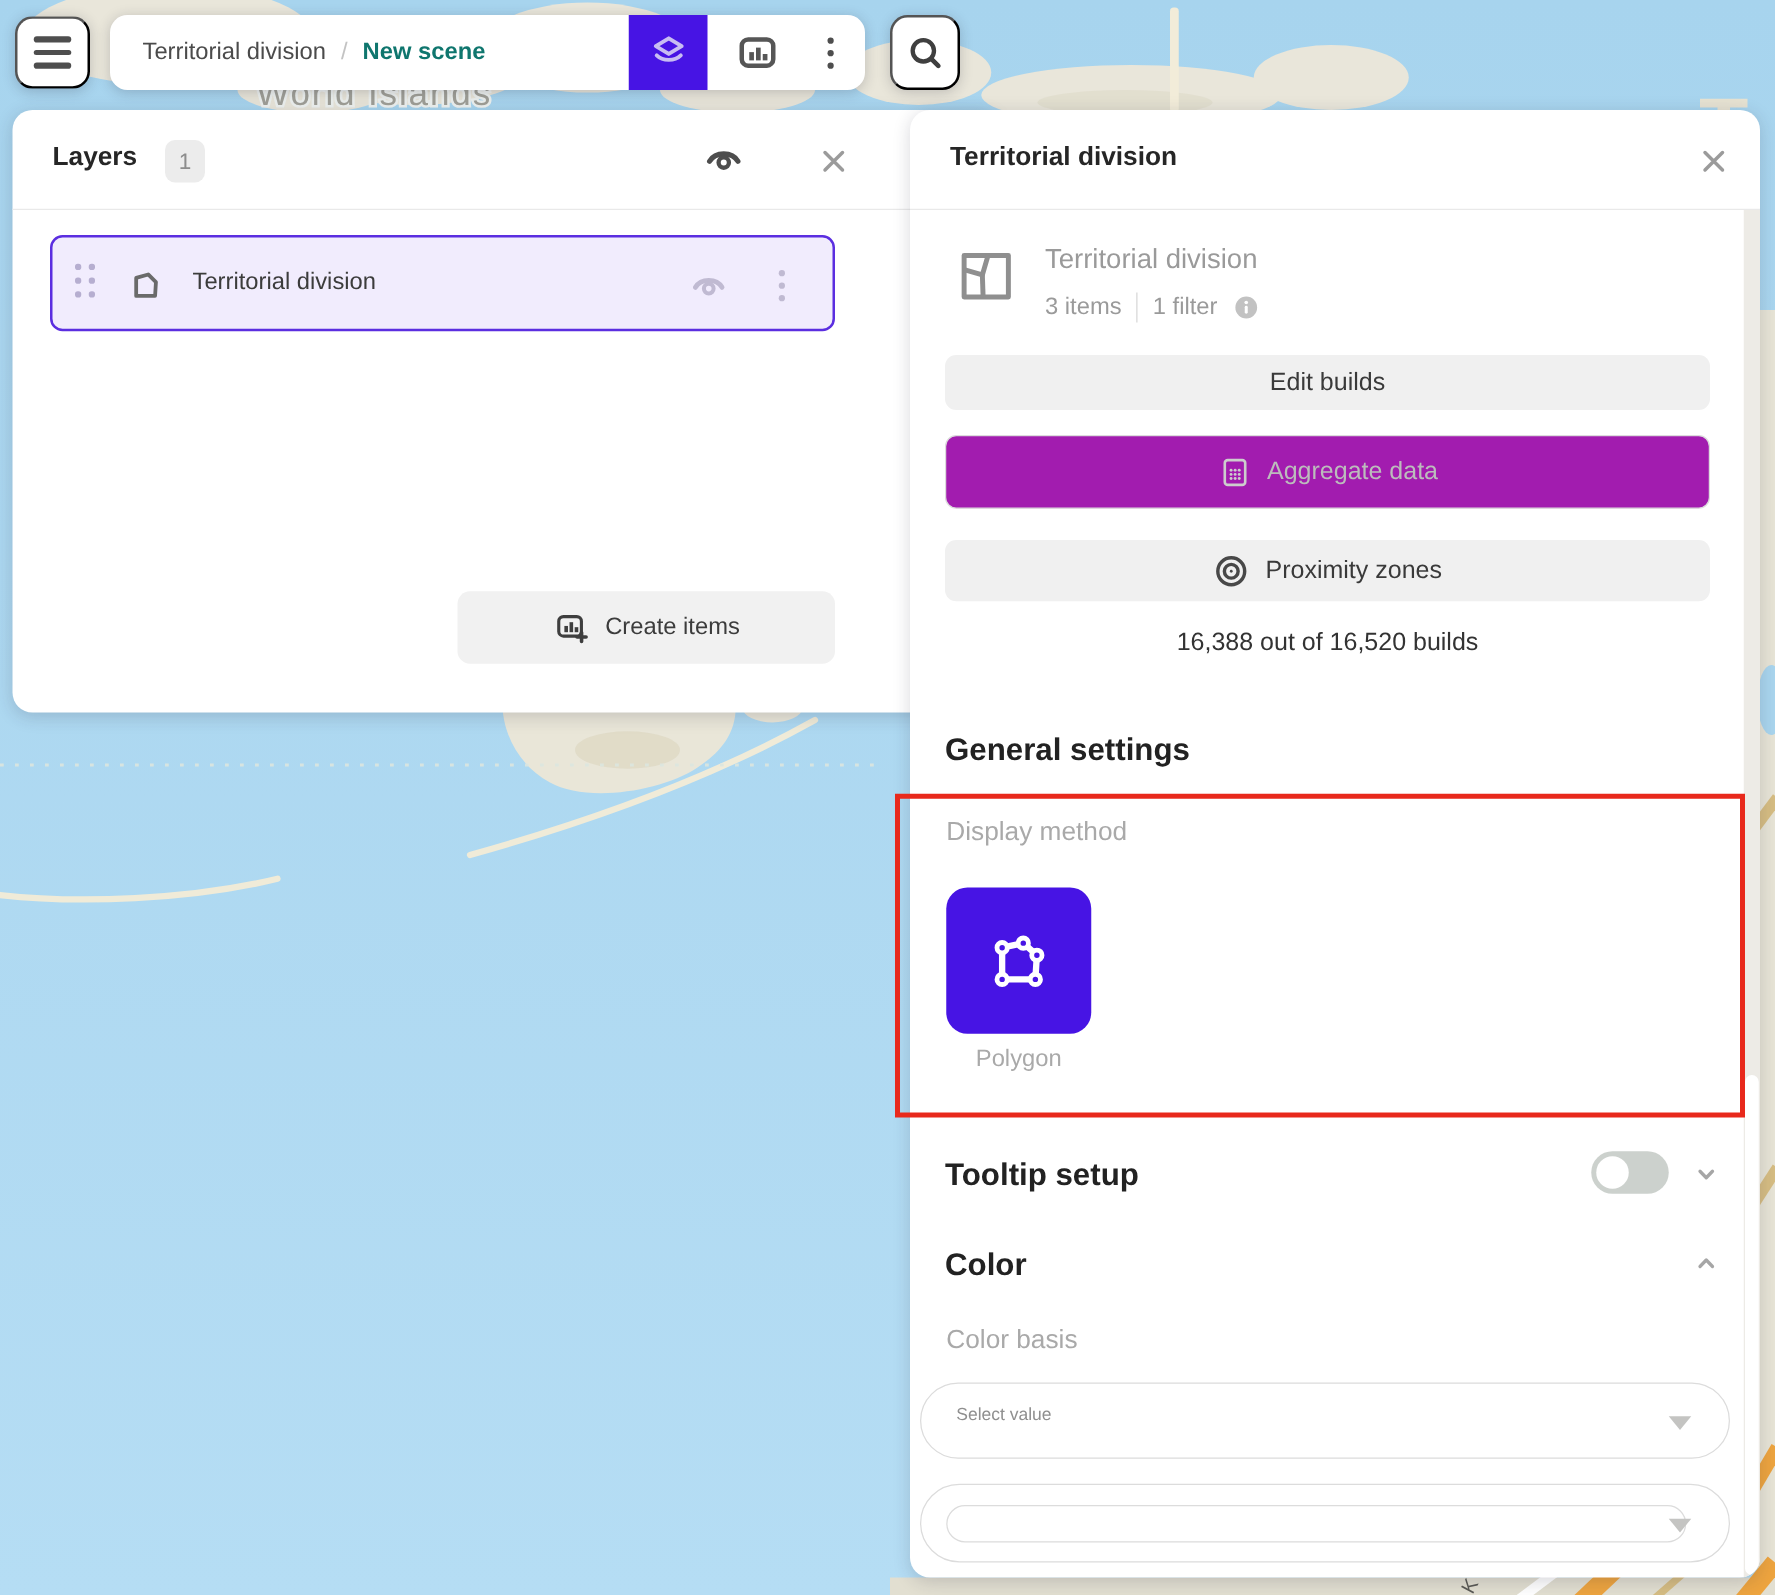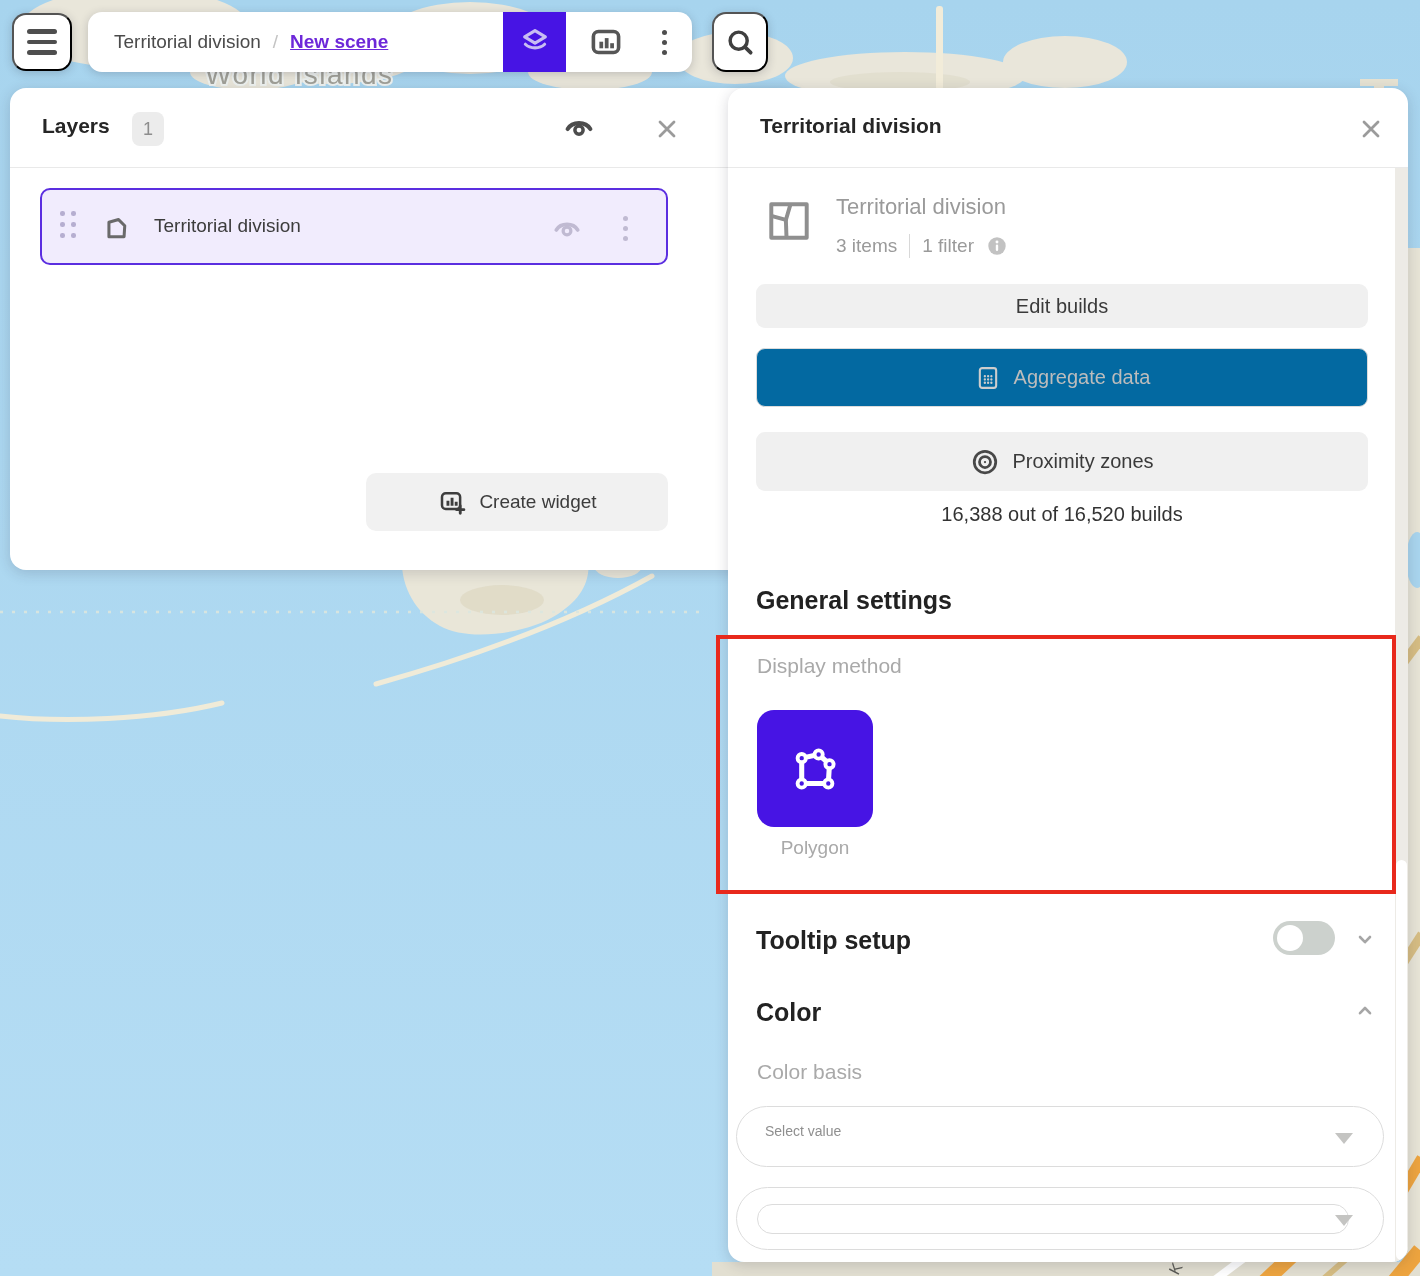--- a/index.html
+++ b/index.html
@@ -17,21 +17,21 @@
   .icon-btn { position:absolute; width:34px; height:34px; display:flex; align-items:center; justify-content:center; cursor:pointer; background:none; border:none; }
 
   
   .bar-card { background:#fff; border-radius:14px; box-shadow:0 2px 10px rgba(40,40,60,.22); z-index:30; }
   #hamburger { left:12px; top:13px; width:60px; height:58px; display:flex; flex-direction:column; gap:6px; align-items:center; justify-content:center; }
   #hamburger .bar { width:30px; height:4.5px; border-radius:2.5px; background:#4e4e4e; }
   #breadcrumb-bar { left:88px; top:12px; width:604px; height:60px; display:flex; align-items:center; overflow:hidden; }
   #breadcrumb-bar .crumb { font-size:19px; }
   #crumb-project { color:#4b4b4b; margin-left:26px; }
   #crumb-sep { color:#c3c3c3; margin:0 12px; font-size:17px; }
-  #crumb-scene { color:#6d28d9; font-weight:700;text-decoration:underline; }
+  #crumb-scene { color:#0f766e; font-weight:700; }
   #layers-mode-btn { position:absolute; left:415px; top:0; width:63px; height:60px; background:#4714e4; display:flex; align-items:center; justify-content:center; border:none; cursor:pointer; }
   #chart-mode-btn { position:absolute; left:490px; top:0; width:56px; height:60px; }
   #topbar-kebab { position:absolute; left:552px; top:0; width:48px; height:60px; }
   #search-btn { left:712px; top:12px; width:56px; height:60px; display:flex; align-items:center; justify-content:center; }
   .kebab { display:flex; flex-direction:column; gap:5px; align-items:center; }
   .kebab i { width:5px; height:5px; border-radius:50%; background:#4e4e4e; display:block; }
 
   
   #layers-panel { left:10px; top:88px; width:790px; height:482px; }
   .count-badge { position:absolute; left:122px; top:24px; min-width:32px; height:34px; background:#ececec; border-radius:8px; color:#8d8d8d; font-size:18px; display:flex; align-items:center; justify-content:center; padding:0 9px; }
@@ -47,22 +47,22 @@
   
   #settings-panel { left:728px; top:88px; width:680px; height:1174px; overflow:hidden; }
   .scroll-track { position:absolute; right:0; top:80px; bottom:0; width:13px; background:#edebe6; }
   .scroll-thumb { position:absolute; right:1px; top:692px; width:11px; height:400px; background:#ffffff; border-radius:6px; cursor:pointer; }
   #dataset-icon { position:absolute; left:36px; top:108px; }
   #dataset-name { position:absolute; left:108px; top:106px; font-size:22px; color:#9a9a9a; }
   .dataset-meta { position:absolute; left:108px; top:146px; display:flex; align-items:center; gap:12px; font-size:19px; color:#9a9a9a; }
   .meta-sep { width:1px; height:24px; background:#d8d8d8; }
   .wide-btn { position:absolute; left:28px; width:612px; border-radius:9px; font-size:20px; font-family:inherit; display:flex; align-items:center; justify-content:center; gap:12px; cursor:pointer; }
   #edit-dataset-btn { top:196px; height:44px; background:#f0f0f0; border:none; color:#3a3a3a; }
-  #aggregate-btn { top:260px; height:59px; background:#0369a1; border:1px solid #dcdcdc; color:#bcbcbc; }
-  #proximity-btn { top:344px; height:59px; background:#f0f0f0; border:none; color:#3a3a3a; }
+  #aggregate-btn { top:260px; height:59px; background:#a21caf; border:1px solid #dcdcdc; color:#bcbcbc; }
+  #proximity-btn { top:344px; height:49px; background:#f0f0f0; border:none; color:#3a3a3a; }
   #builds-status { position:absolute; left:0; width:668px; top:415px; text-align:center; font-size:20px; color:#333; }
   .section-heading { position:absolute; left:28px; font-size:25px; font-weight:700; color:#222; }
   .muted-label { position:absolute; left:29px; font-size:21px; color:#a9a9a9; }
   #display-tile { position:absolute; left:29px; top:622px; width:116px; height:117px; background:#4714e4; border:none; border-radius:17px; display:flex; align-items:center; justify-content:center; cursor:pointer; }
   #display-tile-label { position:absolute; left:29px; top:749px; width:116px; text-align:center; font-size:19px; color:#a9a9a9; }
   .toggle { position:absolute; left:545px; top:833px; width:62px; height:34px; background:#ccd1cd; border-radius:17px; border:none; cursor:pointer; }
   .toggle .knob { position:absolute; left:4px; top:4px; width:26px; height:26px; border-radius:50%; background:#fff; }
   .chev { position:absolute; left:622px; width:30px; height:30px; display:flex; align-items:center; justify-content:center; cursor:pointer; background:none; border:none; }
   .pill-select { position:absolute; left:8px; width:648px; background:#fff; border:1px solid #dcdcdc; border-radius:32px; cursor:pointer; }
   #select-value { top:1018px; height:61px; }
@@ -191,21 +191,21 @@
   <button id="create-widget-btn" class="footer-btn">
     <span>
       <svg width="30" height="30" viewBox="0 0 24 24">
         <rect x="4" y="5" width="14.5" height="12.5" rx="3" fill="none" stroke="#3e3e3e" stroke-width="2"></rect>
         <rect x="7.6" y="11" width="2.3" height="4" fill="#3e3e3e"></rect>
         <rect x="10.9" y="8.6" width="2.3" height="6.4" fill="#3e3e3e"></rect>
         <rect x="14.2" y="11.8" width="2.3" height="3.2" fill="#3e3e3e"></rect>
         <path d="M18.6 15.2 V 21 M15.7 18.1 H 21.5" stroke="#3e3e3e" stroke-width="2.3" stroke-linecap="round"></path>
       </svg>
     </span>
-    <span>Create widget</span>
+    <span>Create items</span>
   </button>
 </section>
 
 <section id="settings-panel" class="abs panel">
   <div class="panel-header">
     <h2 class="panel-title">Territorial division</h2>
     <button class="icon-btn" style="left:626px; top:24px;">
       <span>
         <svg width="24" height="24" viewBox="0 0 24 24">
             <path d="M5 5 L19 19 M19 5 L5 19" stroke="#9b9b9b" stroke-width="2.8" stroke-linecap="round"></path>

